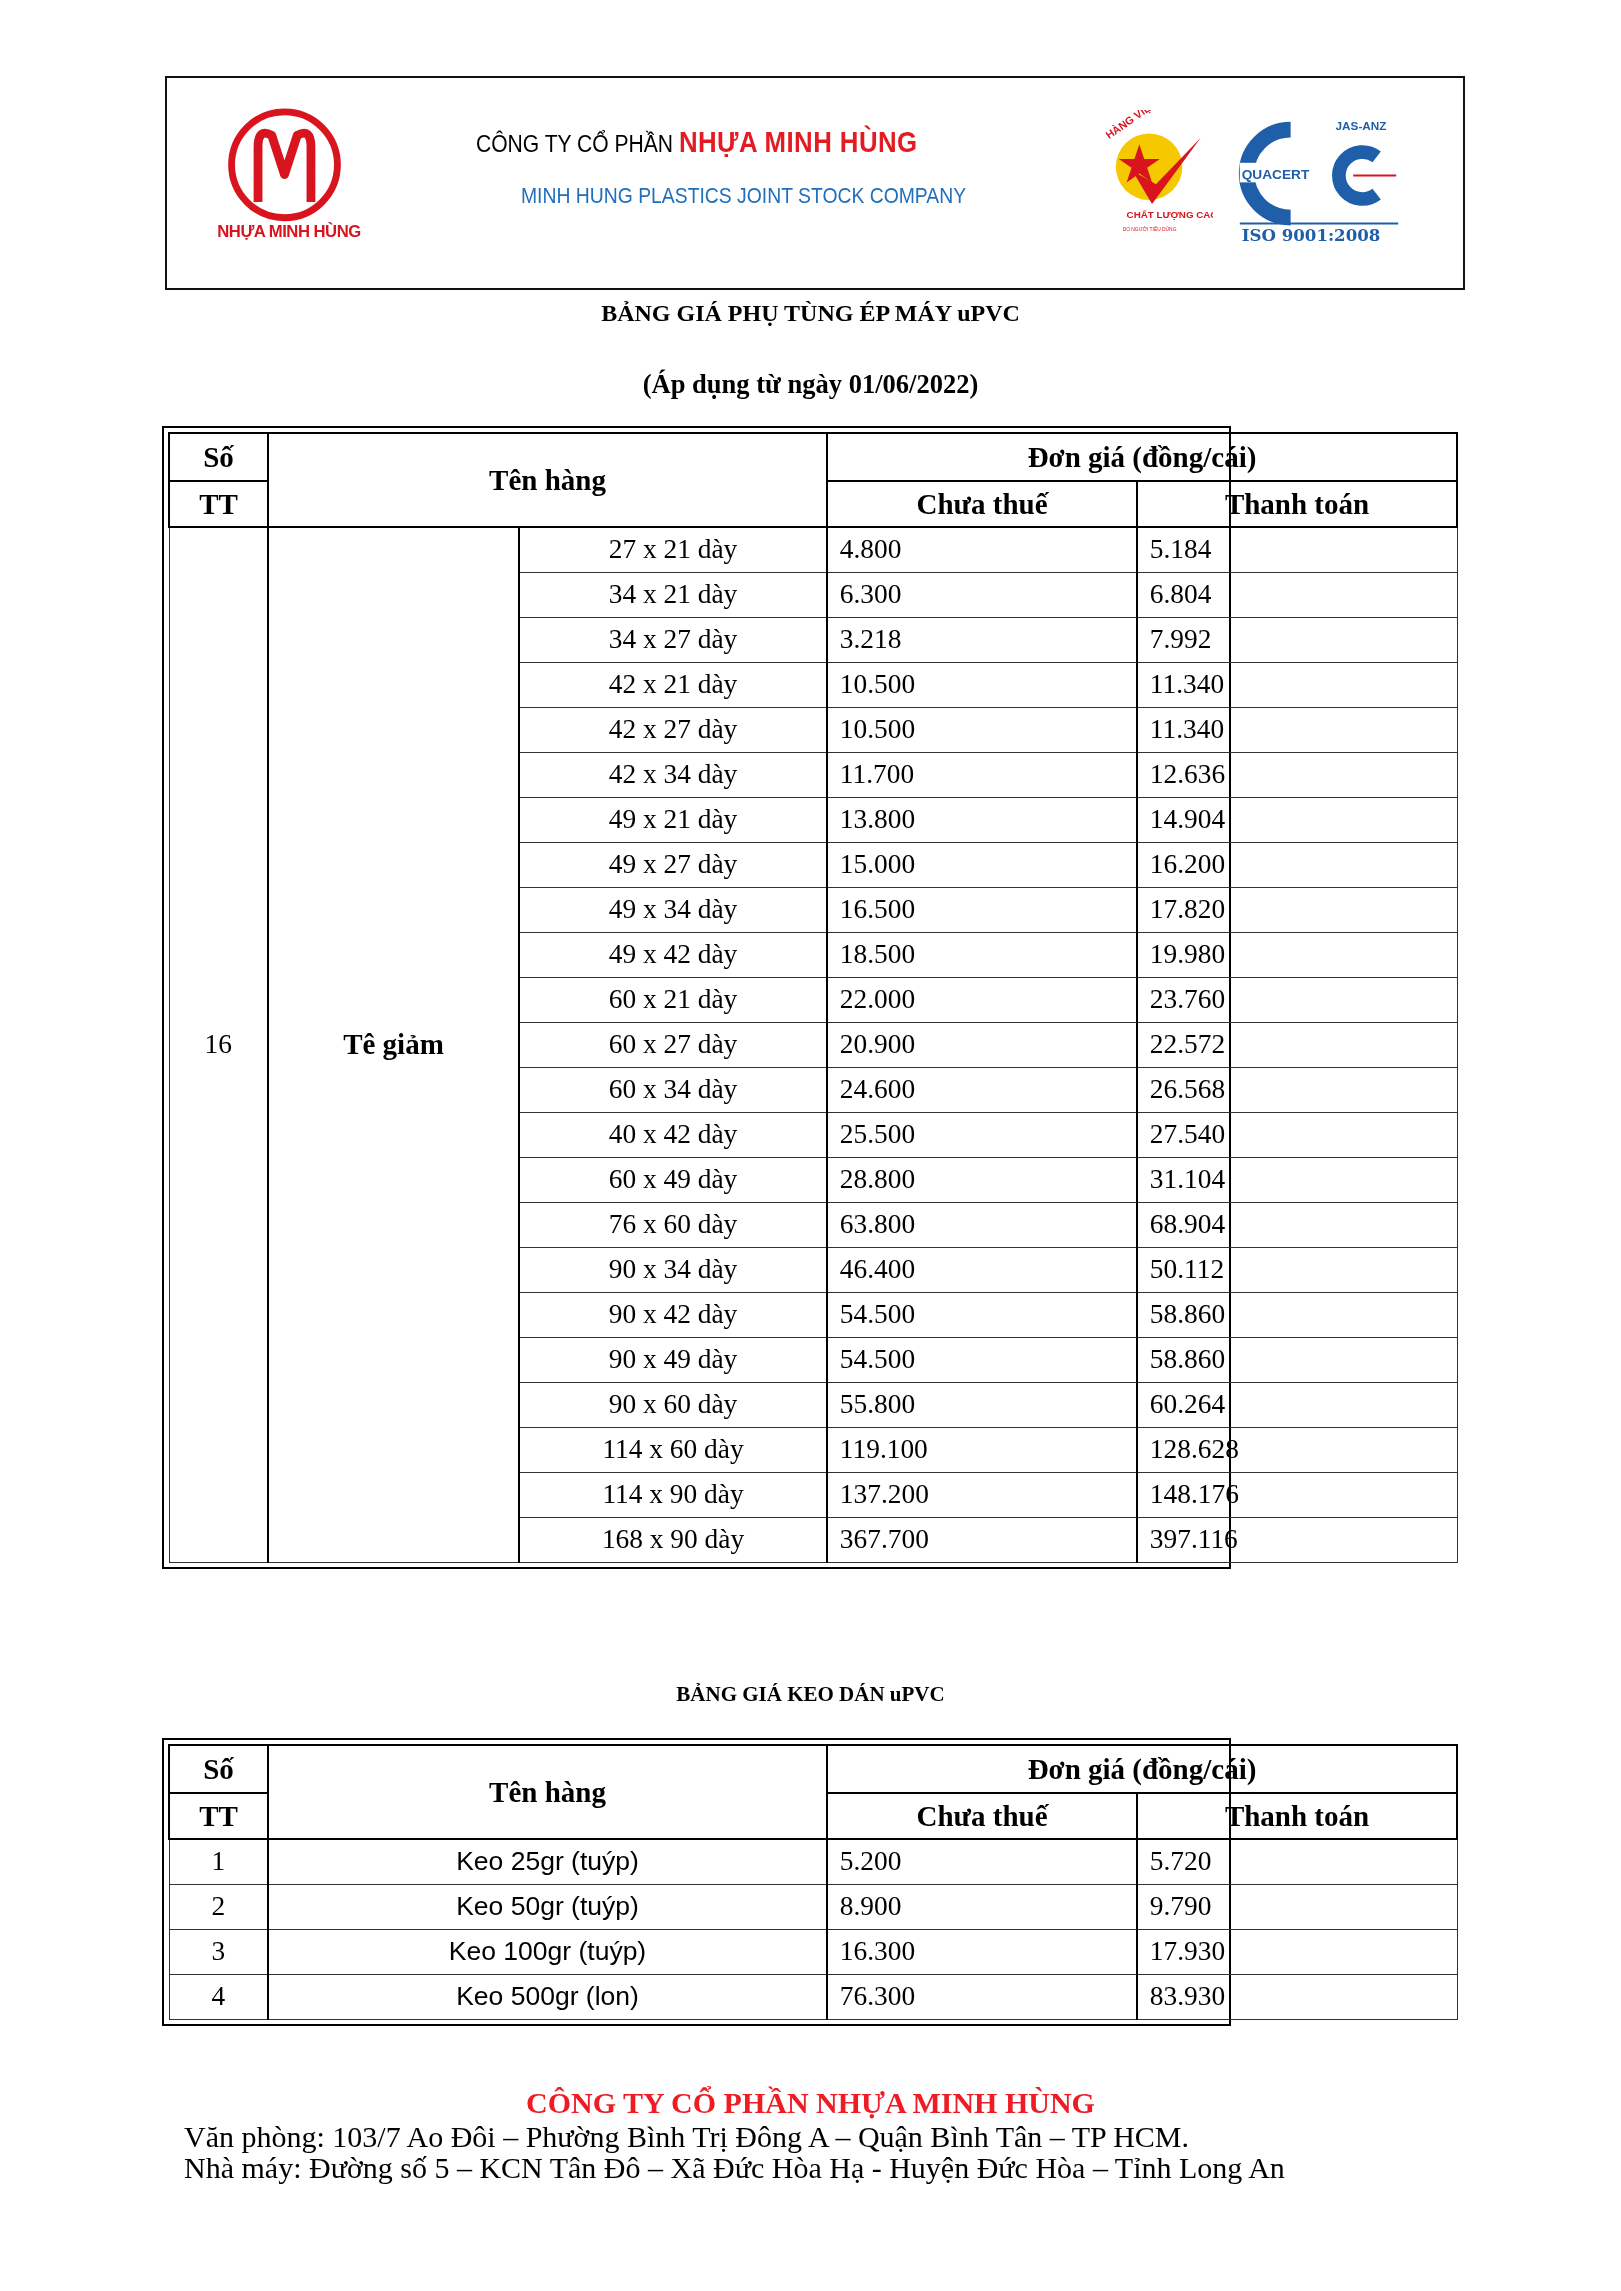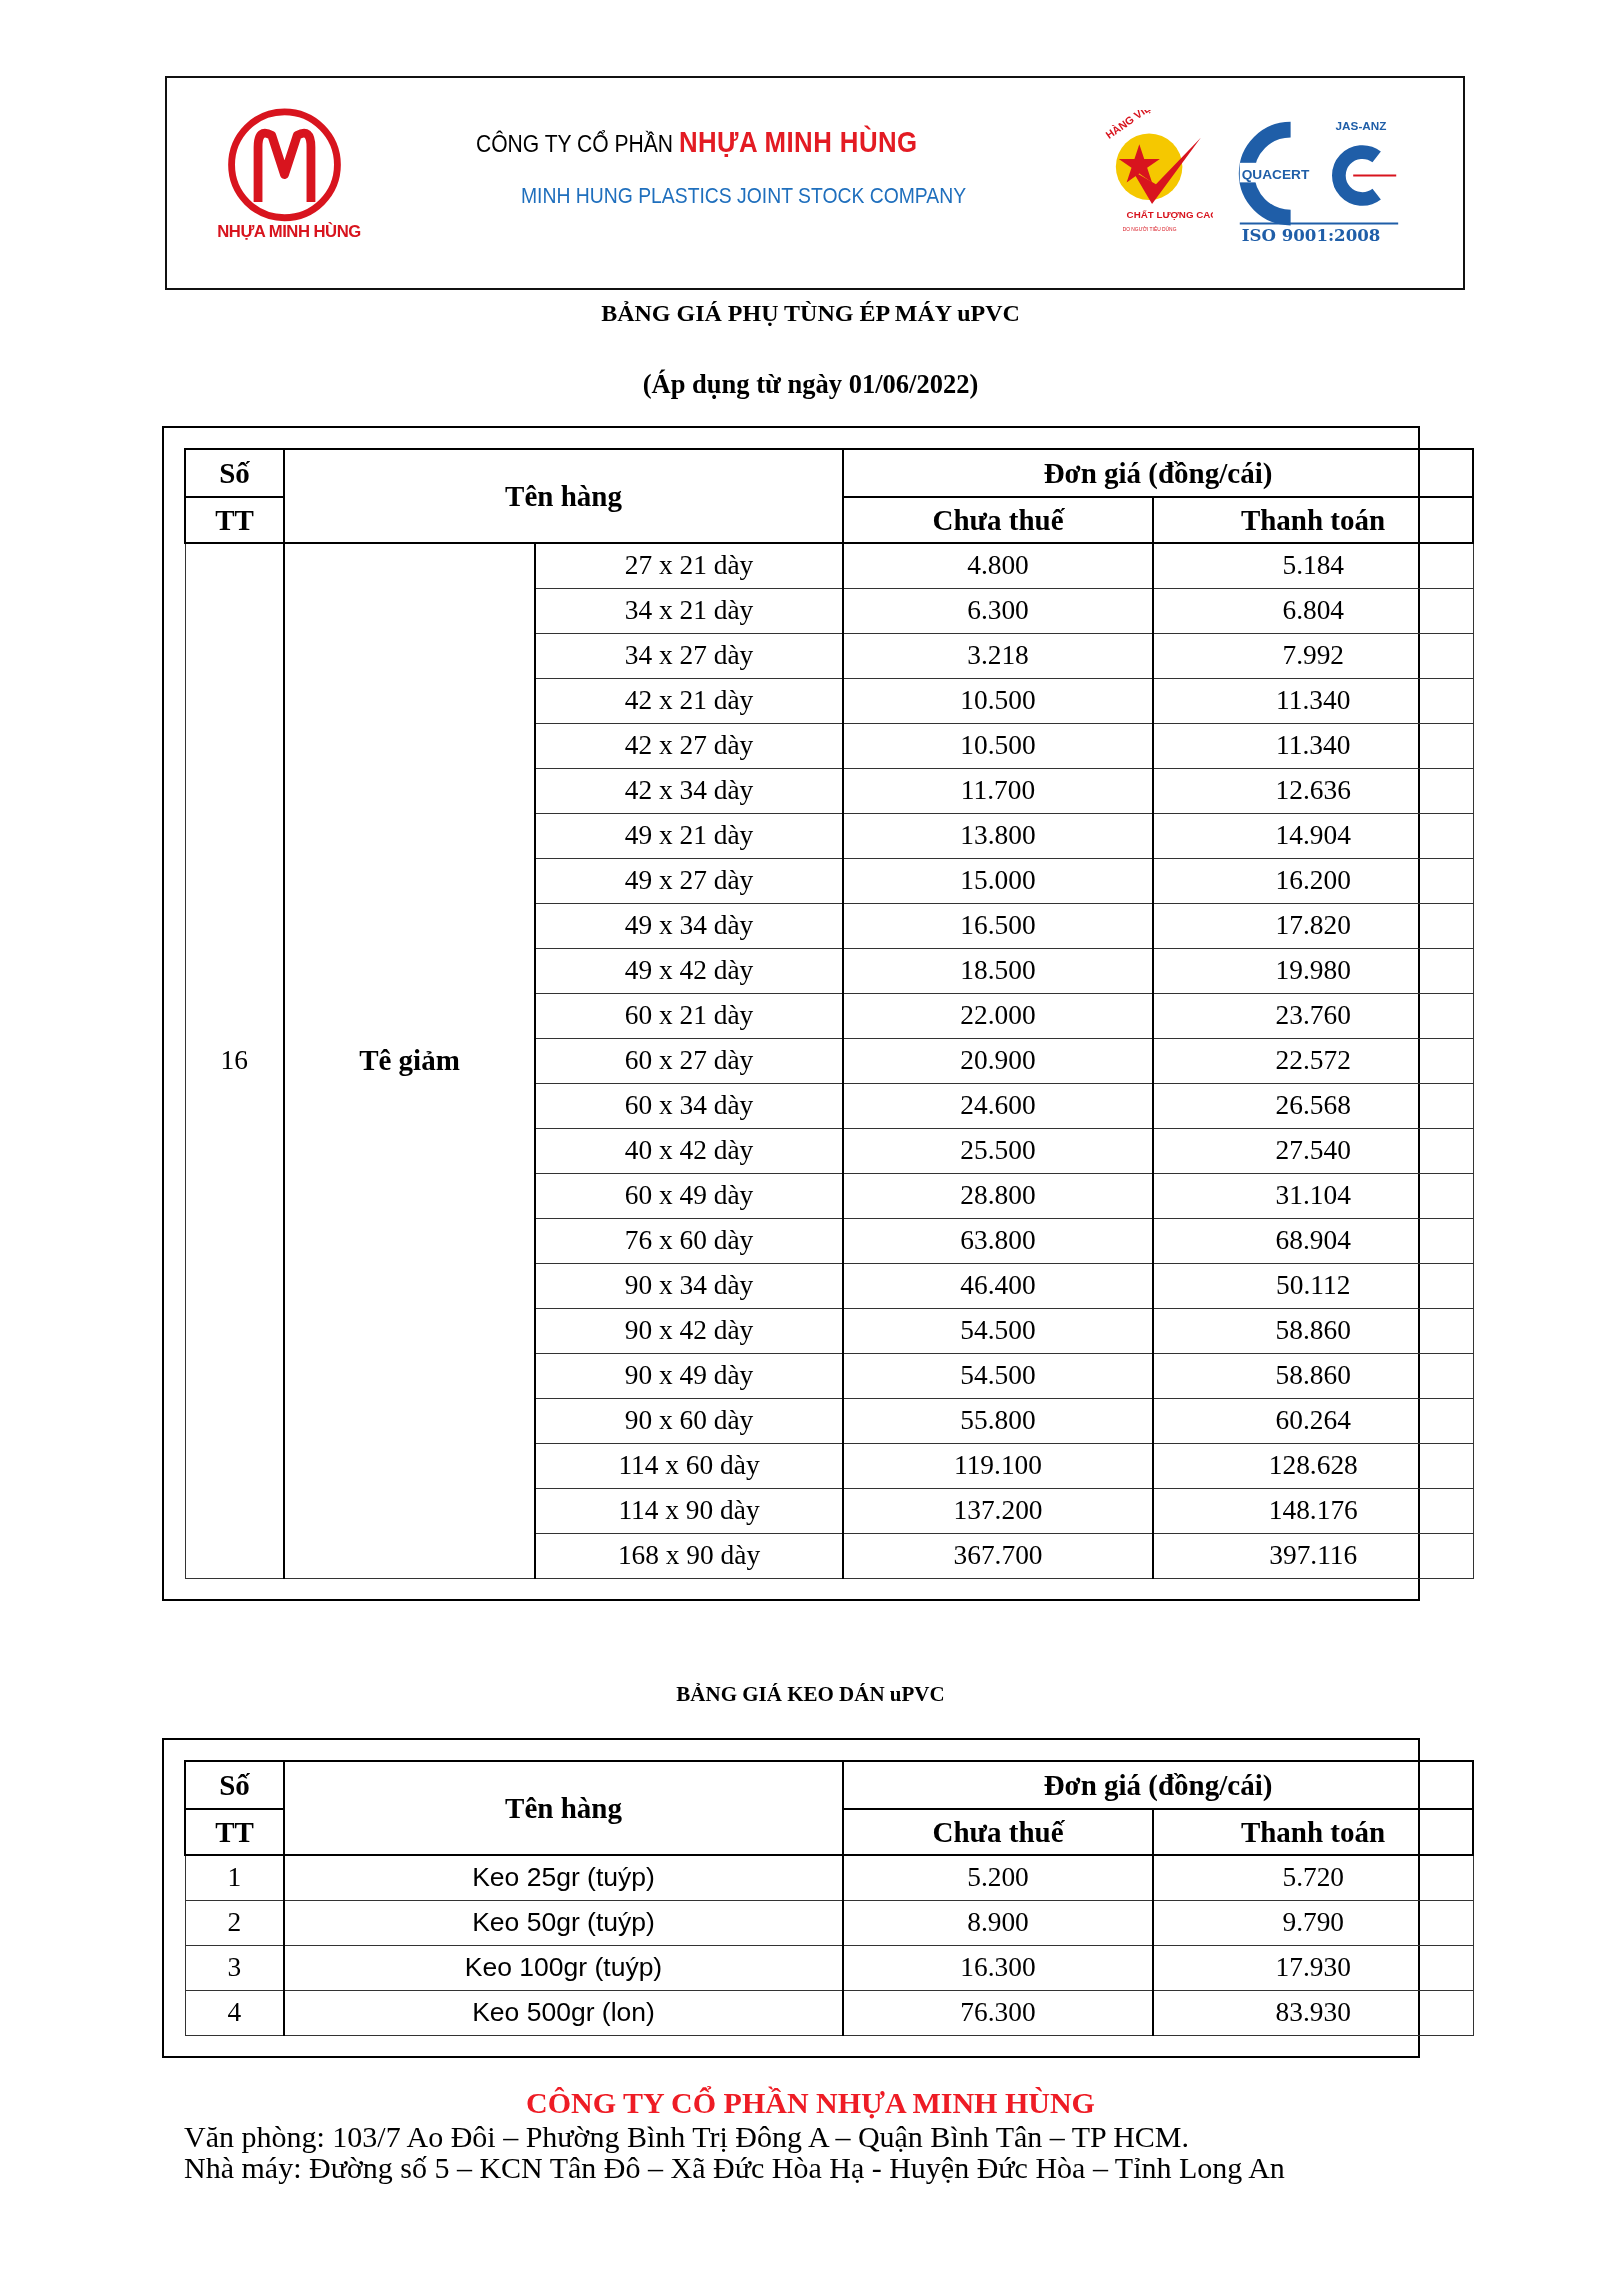--- a/index.html
+++ b/index.html
@@ -18,30 +18,30 @@
   #badge-vn { left:1095px; top:110px; width:118px; height:137px; }
   #badge-iso { left:1230px; top:108px; width:176px; height:137px; }
 
   
   .title { position:absolute; left:0; width:1621px; text-align:center; font-weight:bold; white-space:nowrap; }
   #main-title { top:300px; font-size:24px; }
   #sub-title { top:369px; font-size:26.5px; }
   #glue-title { top:1682px; font-size:21px; }
 
   
-  .tbl-wrap { position:absolute; left:162px; width:1258px; border:2px solid #000; padding:20px; box-sizing:border-box; }
+  .tbl-wrap { position:absolute; left:162px; width:1069px; border:2px solid #000; padding:4px; box-sizing:border-box; }
   table { border-collapse:collapse; width:100%; table-layout:fixed; }
   td, th { border:1px solid #333; padding:0 11.8px; font-size:27.4px; height:45px; box-sizing:border-box; }
   th { font-weight:bold; text-align:center; border:2.9px solid #000; font-size:29px; }
   .c-stt { width:99px; }
   .c-name { width:251px; }
   .c-sub { width:308px; }
   .c-p1 { width:310px; }
   .c-p2 { width:320px; }
-  td.num { text-align:center; }
+  td.num { text-align:left; }
   td.ctr { text-align:center; }
   td.vl { border-left:2.9px solid #000; }
   td.vr { border-right:2.9px solid #000; }
   td.bold { font-weight:bold; font-size:29px; }
   td.stt-cell { text-align:center; padding-right:11.8px; }
   .sans { font-family:"Liberation Sans", sans-serif; font-size:26.5px; }
   #tbl1 { top:426px; }
   #tbl2 { top:1738px; }
   .hdr1 th { height:48px; }
   .hdr2 th { height:46px; }

